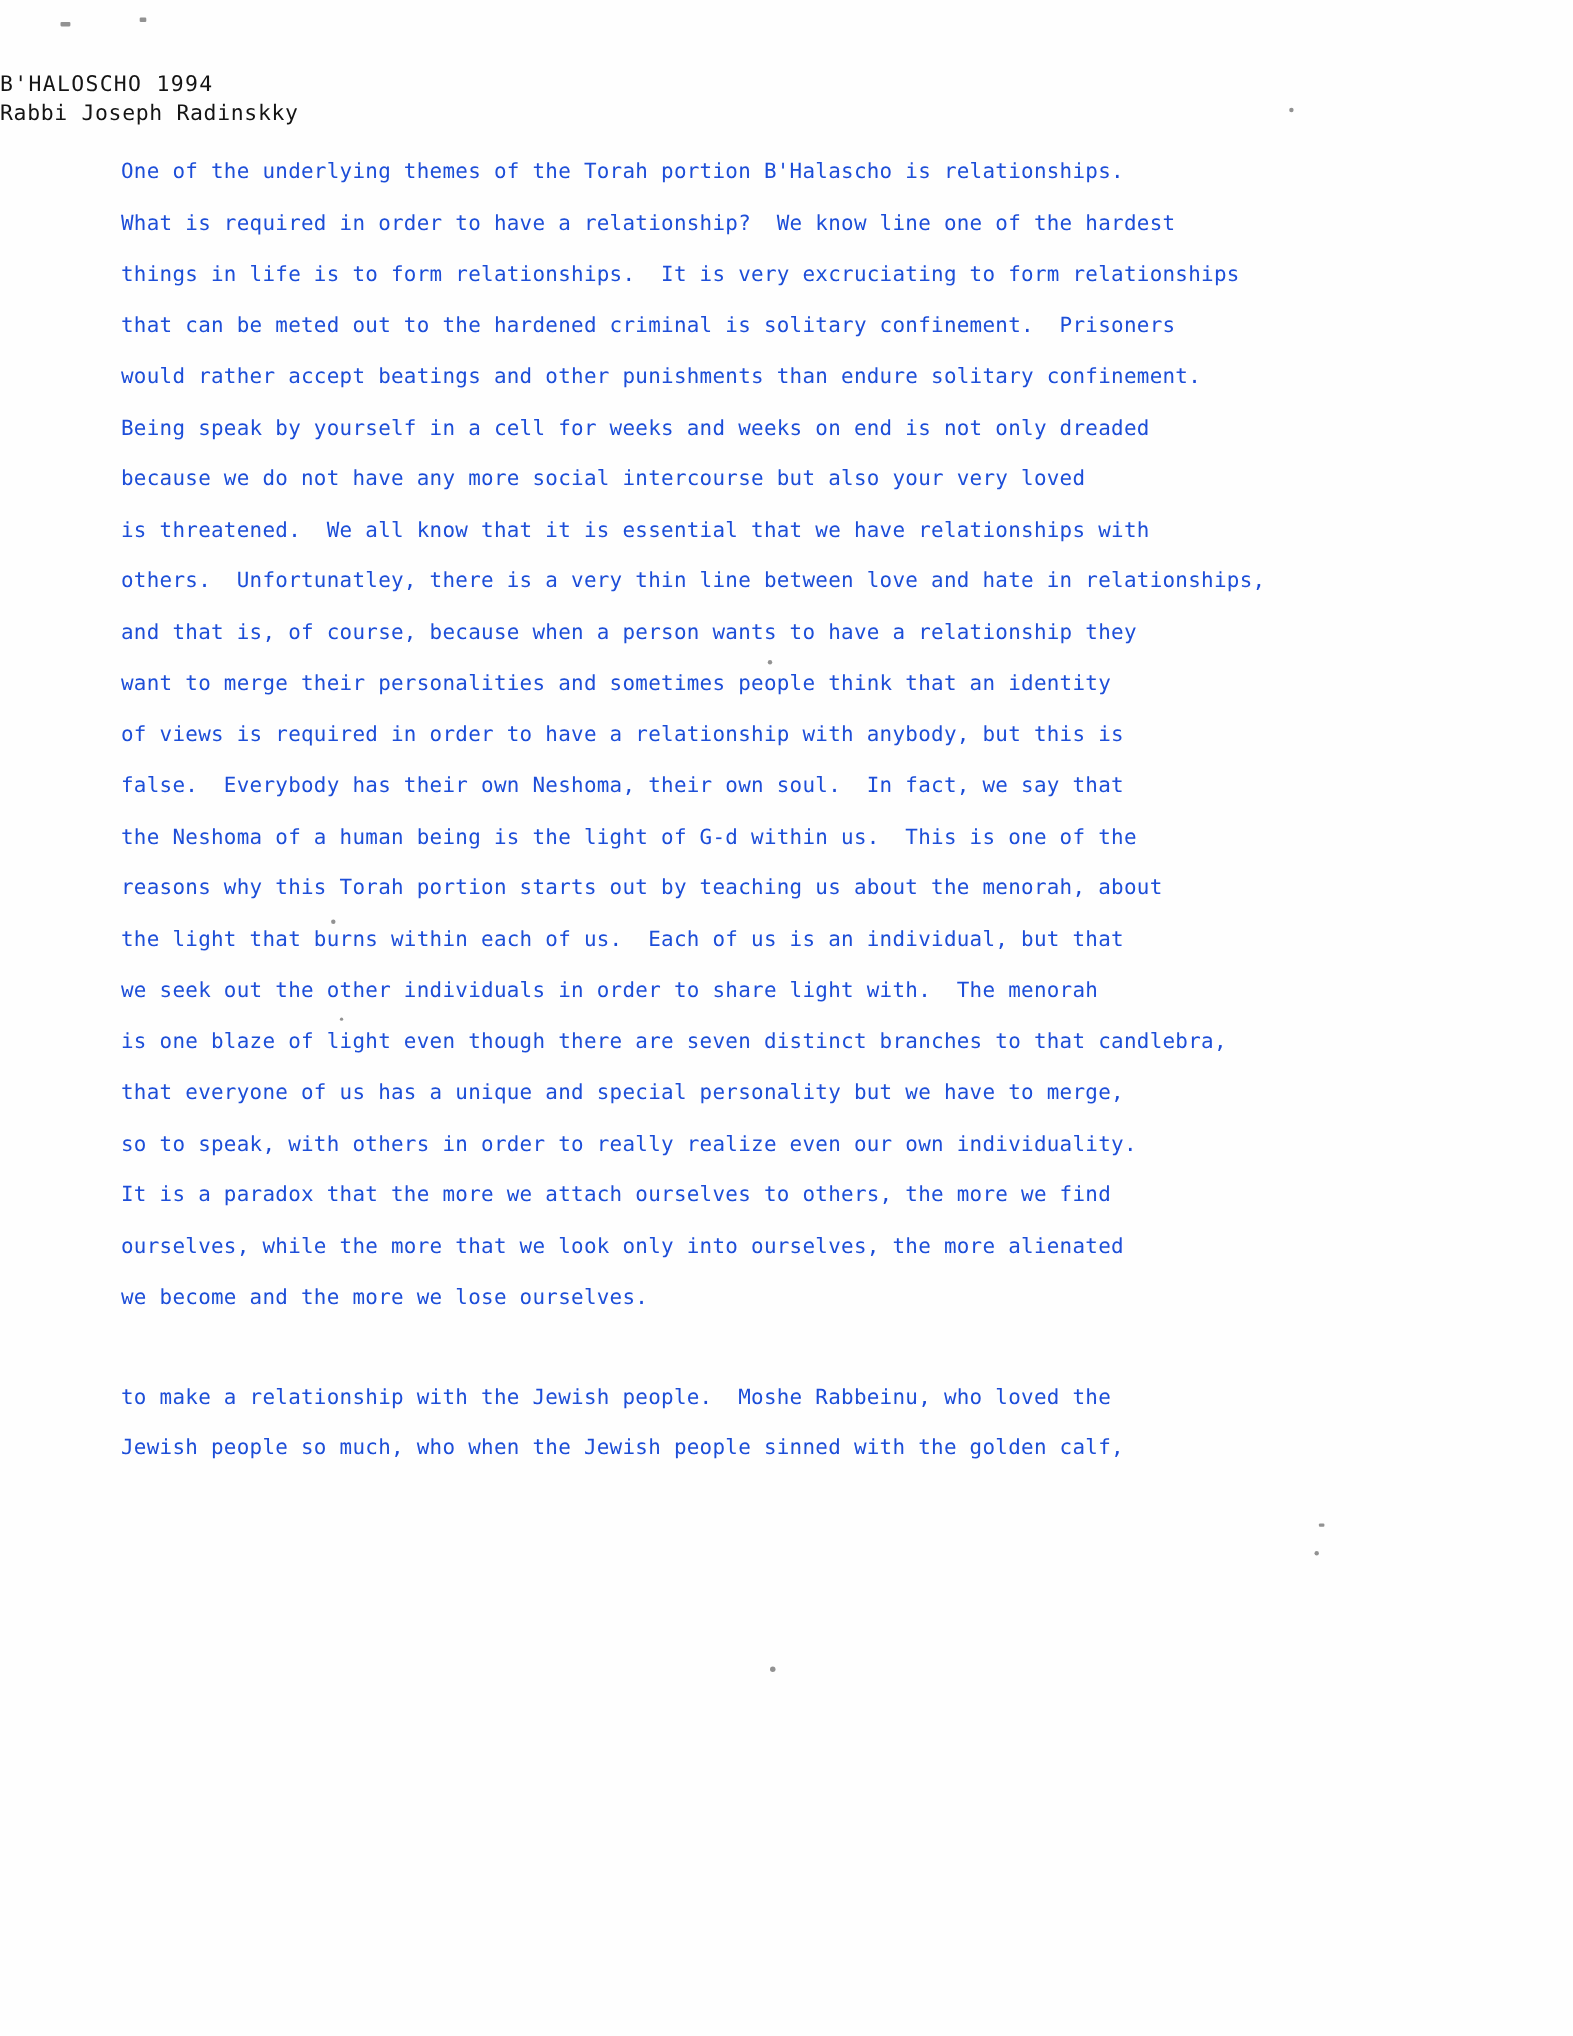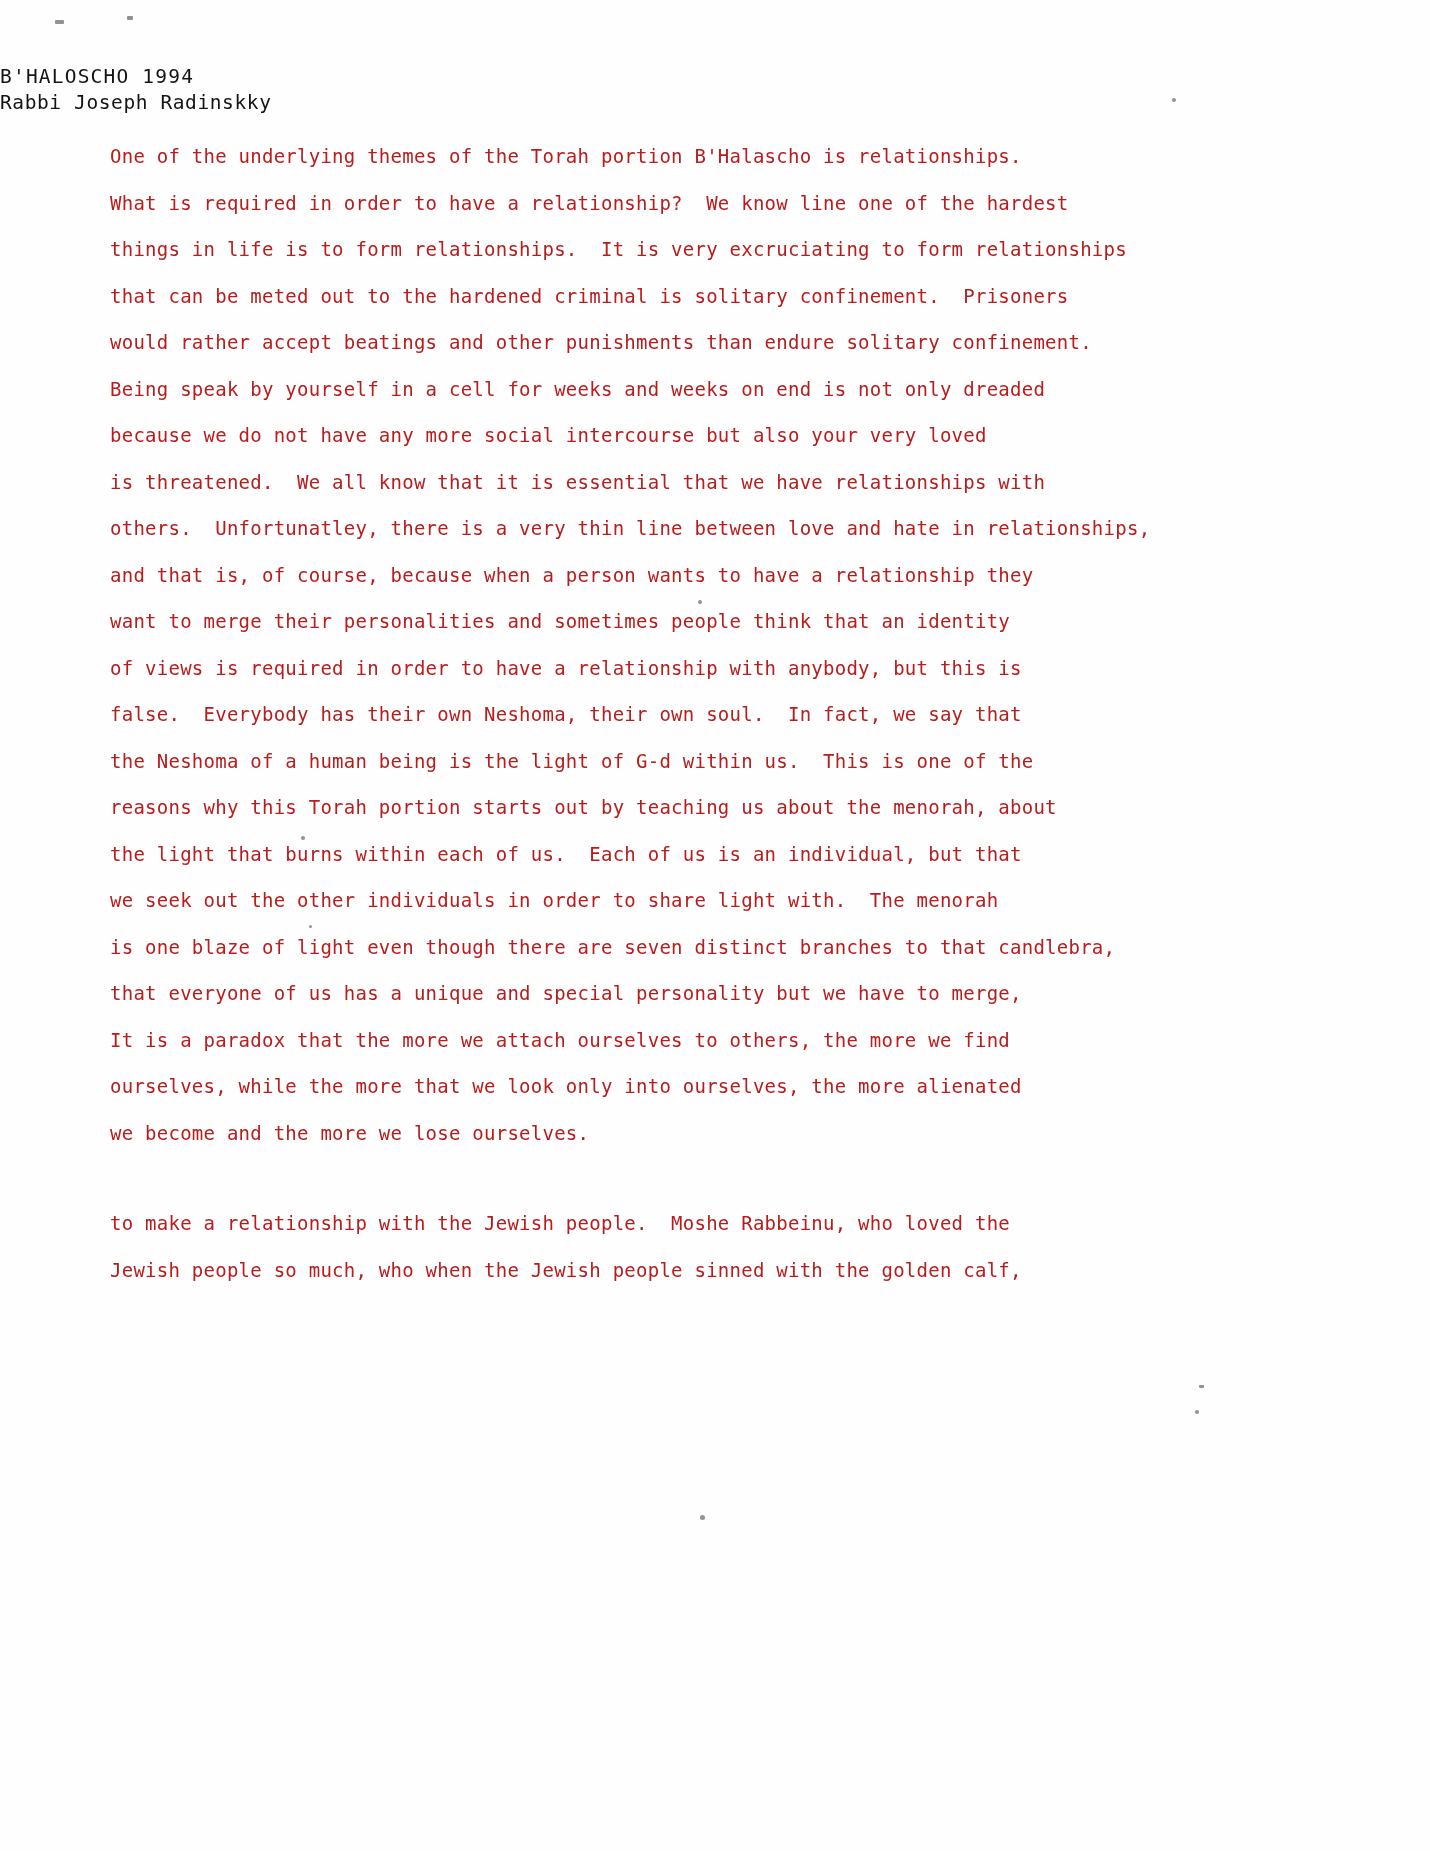--- a/index.html
+++ b/index.html
@@ -43,21 +43,21 @@
     margin: 0;
   }
   .para + .para {
     margin-top: 44px;
   }
   .tline {
     font-size: 19px;
     line-height: 46.5px;
     letter-spacing: 0.25px;
     white-space: pre;
-    color: #b91c1c;
+    color: #1d4ed8;
   }
   
   .speck {
     position: absolute;
     background: #6d6d6d;
     border-radius: 50%;
     opacity: 0.75;
   }
   .speck.sq {
     border-radius: 1px;
@@ -97,20 +97,21 @@
       <div class="tline">and that is, of course, because when a person wants to have a relationship they</div>
       <div class="tline">want to merge their personalities and sometimes people think that an identity</div>
       <div class="tline">of views is required in order to have a relationship with anybody, but this is</div>
       <div class="tline">false.  Everybody has their own Neshoma, their own soul.  In fact, we say that</div>
       <div class="tline">the Neshoma of a human being is the light of G-d within us.  This is one of the</div>
       <div class="tline">reasons why this Torah portion starts out by teaching us about the menorah, about</div>
       <div class="tline">the light that burns within each of us.  Each of us is an individual, but that</div>
       <div class="tline">we seek out the other individuals in order to share light with.  The menorah</div>
       <div class="tline">is one blaze of light even though there are seven distinct branches to that candlebra,</div>
       <div class="tline">that everyone of us has a unique and special personality but we have to merge,</div>
+      <div class="tline">so to speak, with others in order to really realize even our own individuality.</div>
       <div class="tline">It is a paradox that the more we attach ourselves to others, the more we find</div>
       <div class="tline">ourselves, while the more that we look only into ourselves, the more alienated</div>
       <div class="tline">we become and the more we lose ourselves.</div>
     </div>
 
     <div class="para">
       <div class="tline">to make a relationship with the Jewish people.  Moshe Rabbeinu, who loved the</div>
       <div class="tline">Jewish people so much, who when the Jewish people sinned with the golden calf,</div>
     </div>
   </div>

